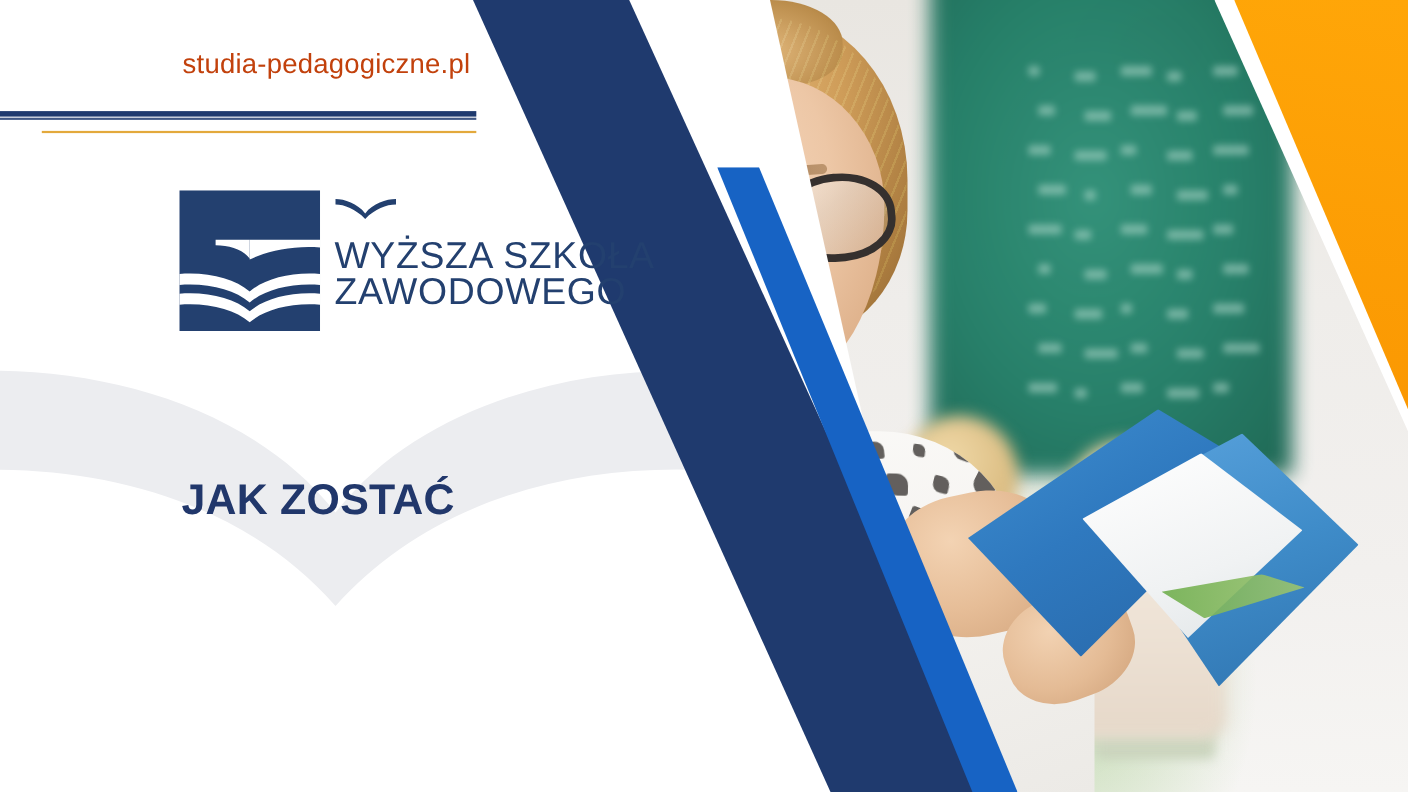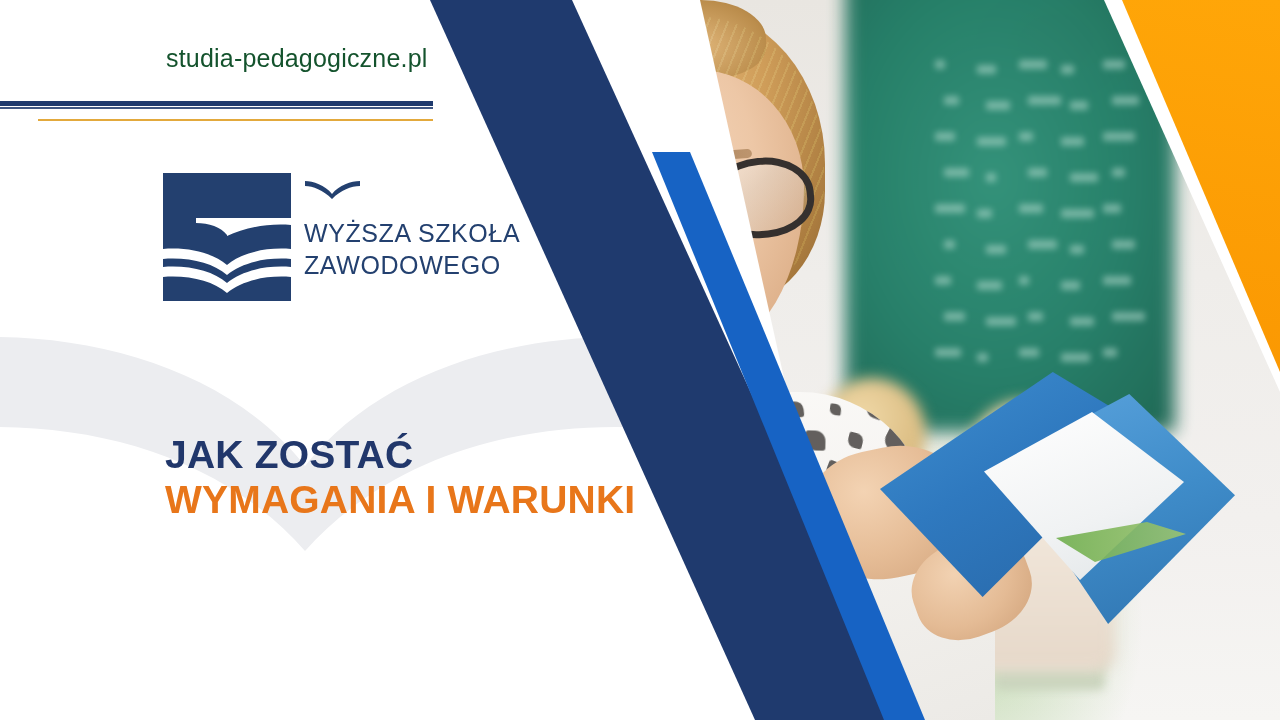--- a/index.html
+++ b/index.html
@@ -266,21 +266,21 @@
 
   
   .watermark {
     position: absolute; left: -40px; top: 336px; width: 690px; height: 235px;
     pointer-events: none;
   }
 
   
   .site-url {
     position: absolute; left: 166px; top: 44px;
-    font-size: 25px; color: #14532d; letter-spacing: .2px;
+    font-size: 25px; color: #c2410c; letter-spacing: .2px;
     white-space: nowrap;
   }
   .rule-navy {
     position: absolute; left: 0; top: 101px; width: 433px; height: 5px;
     background: #1f3a6e;
   }
   .rule-navy::after {
     content: ""; position: absolute; left: 0; top: 6px; width: 433px; height: 2px;
     background: #1f3a6e; opacity: .85;
   }
@@ -288,21 +288,21 @@
     position: absolute; left: 38px; top: 119px; width: 395px; height: 2px;
     background: #e3a93c;
   }
 
   
   .logo-wrap { position: absolute; left: 163px; top: 173px; width: 360px; height: 132px; }
   .logo-mark { position: absolute; left: 0; top: 0; width: 128px; height: 128px; }
   .logo-bird { position: absolute; left: 140px; top: 5px; width: 60px; height: 22px; }
   .logo-text {
     position: absolute; left: 141px; top: 44px;
-    color: #23406f; font-size: 25px; font-weight: 400;
+    color: #23406f; font-size: 34px; font-weight: 400;
     line-height: 32px; letter-spacing: .6px; white-space: nowrap;
   }
 
   
   .headline { position: absolute; left: 165px; top: 434px; width: 470px; }
   .headline .l1, .headline .l2 {
     color: #21376b; font-size: 39px; font-weight: 700;
     line-height: 42px; letter-spacing: .2px; white-space: nowrap;
   }
   .headline .l3 {
@@ -590,17 +590,16 @@
       </svg>
     </div>
     <div class="logo-text">
       <div>WYŻSZA SZKOŁA</div>
       <div>ZAWODOWEGO</div>
     </div>
   </div>
 
   <div class="headline">
     <div class="l1">JAK ZOSTAĆ</div>
-    <div class="l3">WYMAGANIA I WARUNKI</div>
   </div>
 
 
 </div>
 
 </body></html>

